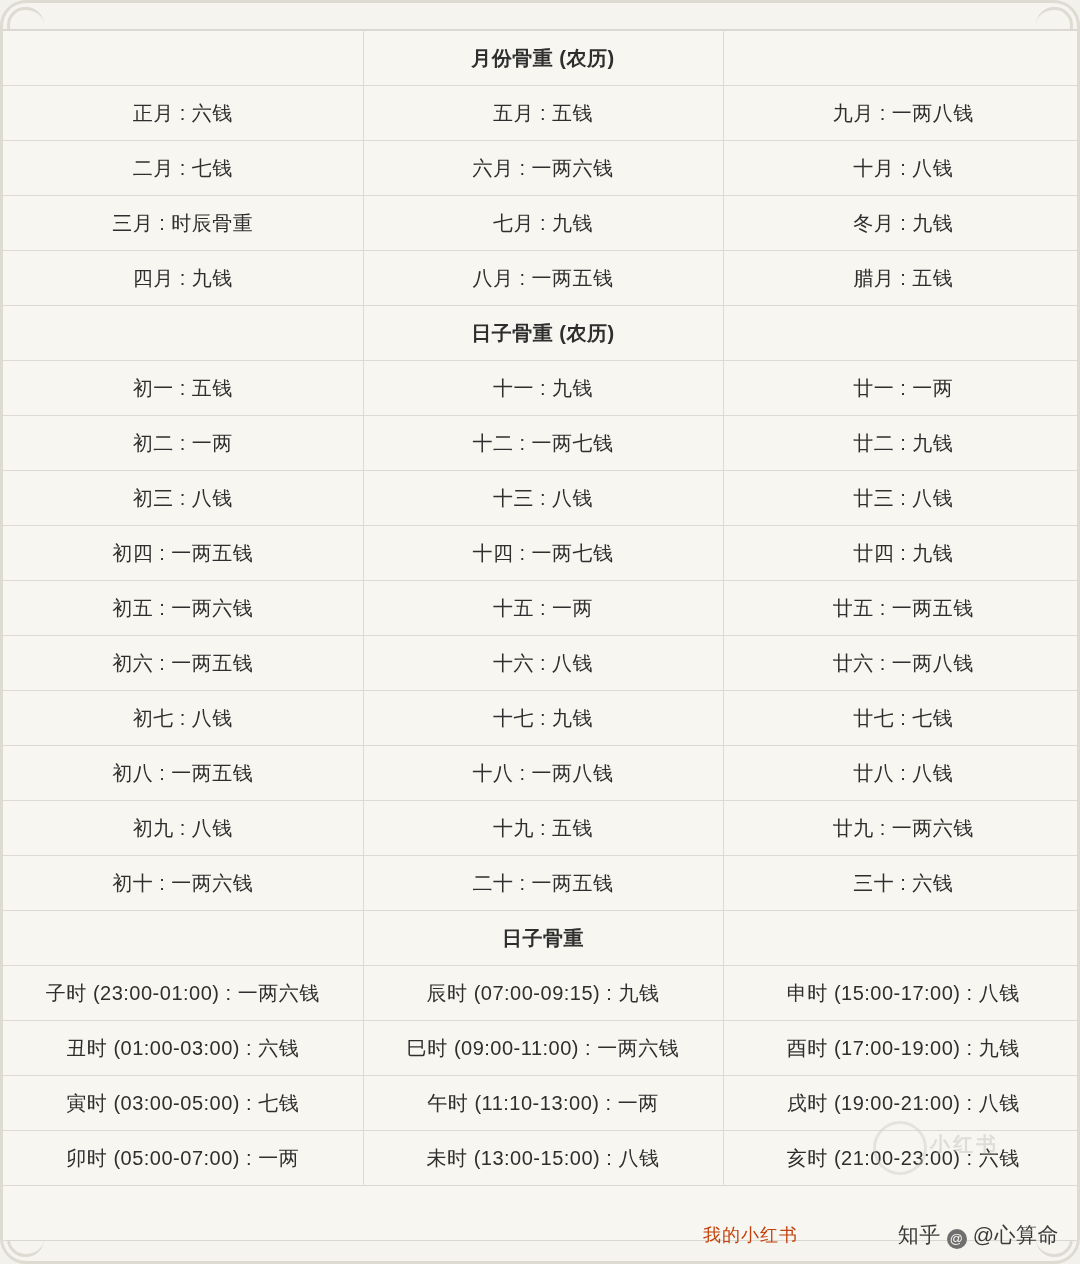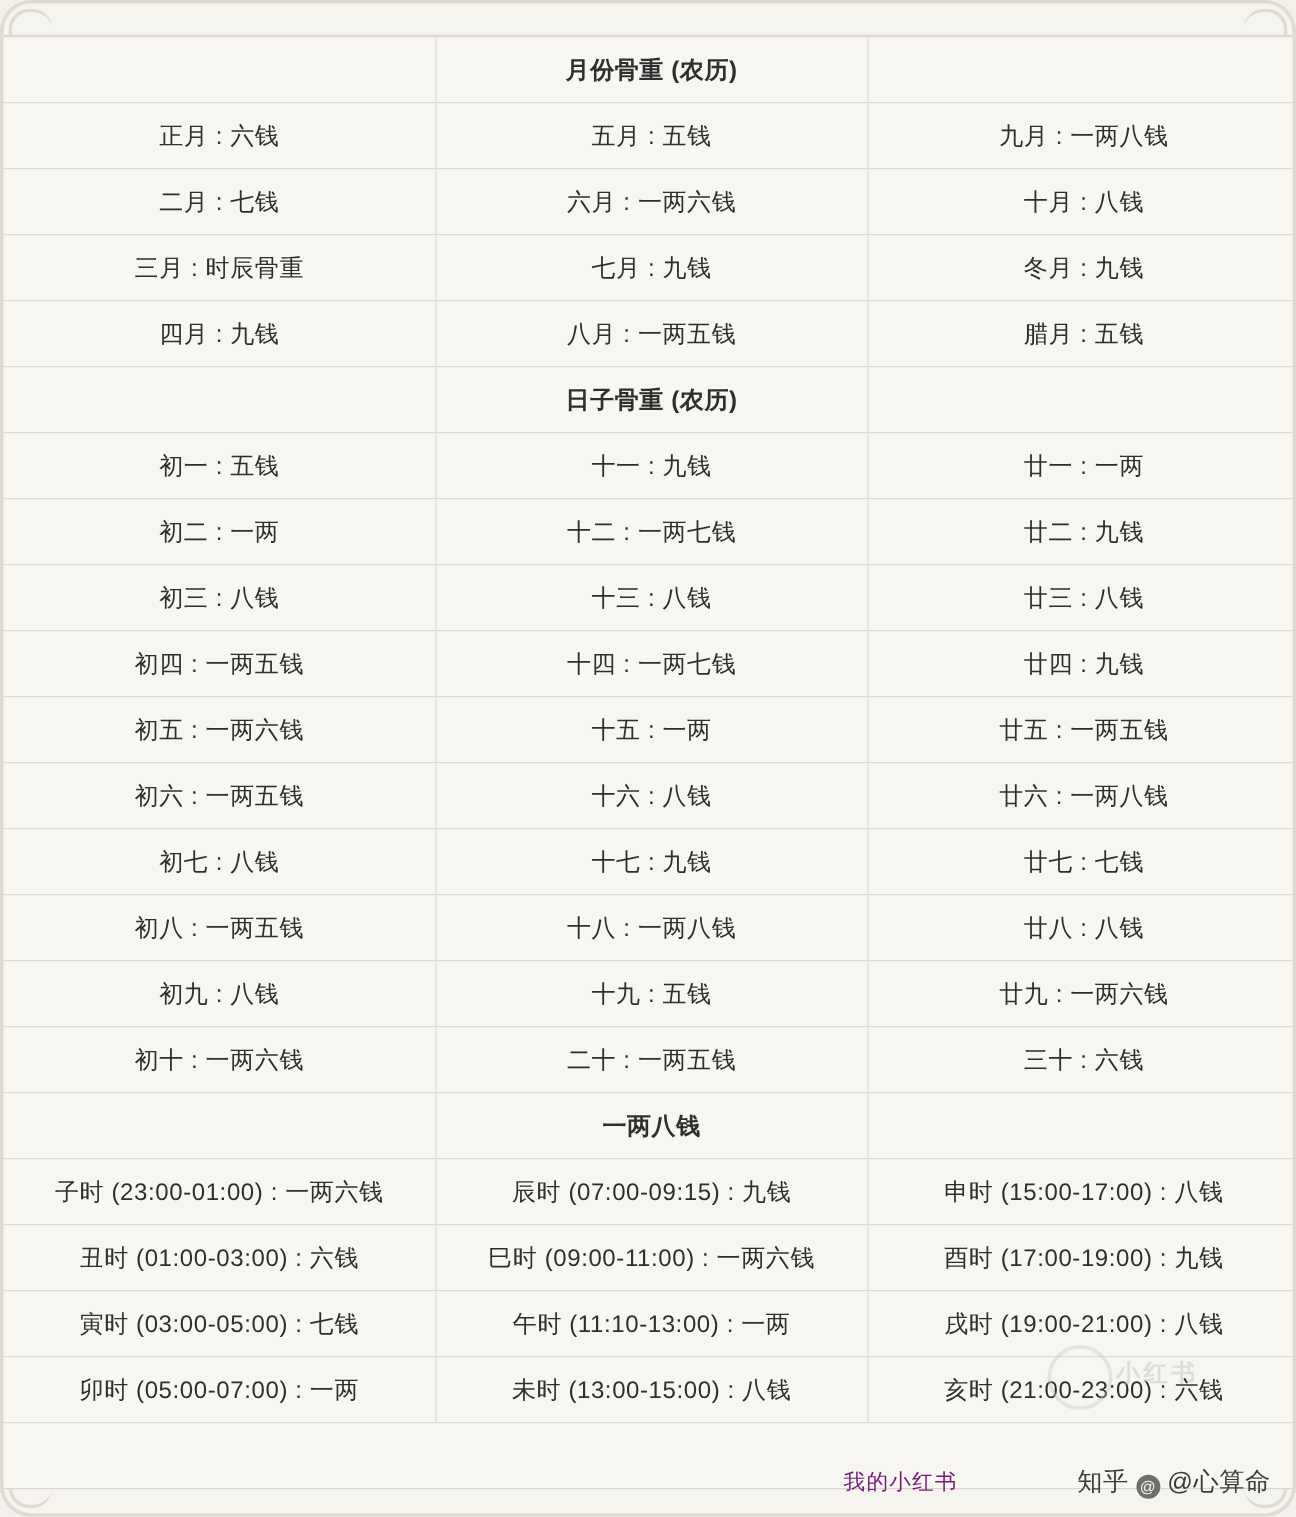--- a/index.html
+++ b/index.html
@@ -100,21 +100,21 @@
     height: 48px;
     border: 3px solid rgba(200,200,200,0.4);
     border-radius: 50%;
     pointer-events: none;
   }
   .footer-note {
     position: absolute;
     left: 700px;
     bottom: 14px;
     font-size: 18px;
-    color: #701a75;
+    color: #c2410c;
     letter-spacing: 1px;
   }
   .footer-brand {
     position: absolute;
     right: 18px;
     bottom: 12px;
     font-size: 21px;
     color: #3b3b3b;
     letter-spacing: 0.5px;
     display: flex;
@@ -223,21 +223,21 @@
           <td>廿九 : 一两六钱</td>
         </tr>
         <tr>
           <td class="first-col">初十 : 一两六钱</td>
           <td>二十 : 一两五钱</td>
           <td>三十 : 六钱</td>
         </tr>
 
         <tr>
           <td class="first-col"></td>
-          <td class="section-title">一两八钱</td>
+          <td class="section-title">日子骨重</td>
           <td></td>
         </tr>
         <tr>
           <td class="first-col hour-cell">子时 (23:00-01:00) : 一两六钱</td>
           <td class="hour-cell">辰时 (07:00-09:15) : 九钱</td>
           <td class="hour-cell">申时 (15:00-17:00) : 八钱</td>
         </tr>
         <tr>
           <td class="first-col hour-cell">丑时 (01:00-03:00) : 六钱</td>
           <td class="hour-cell">巳时 (09:00-11:00) : 一两六钱</td>

